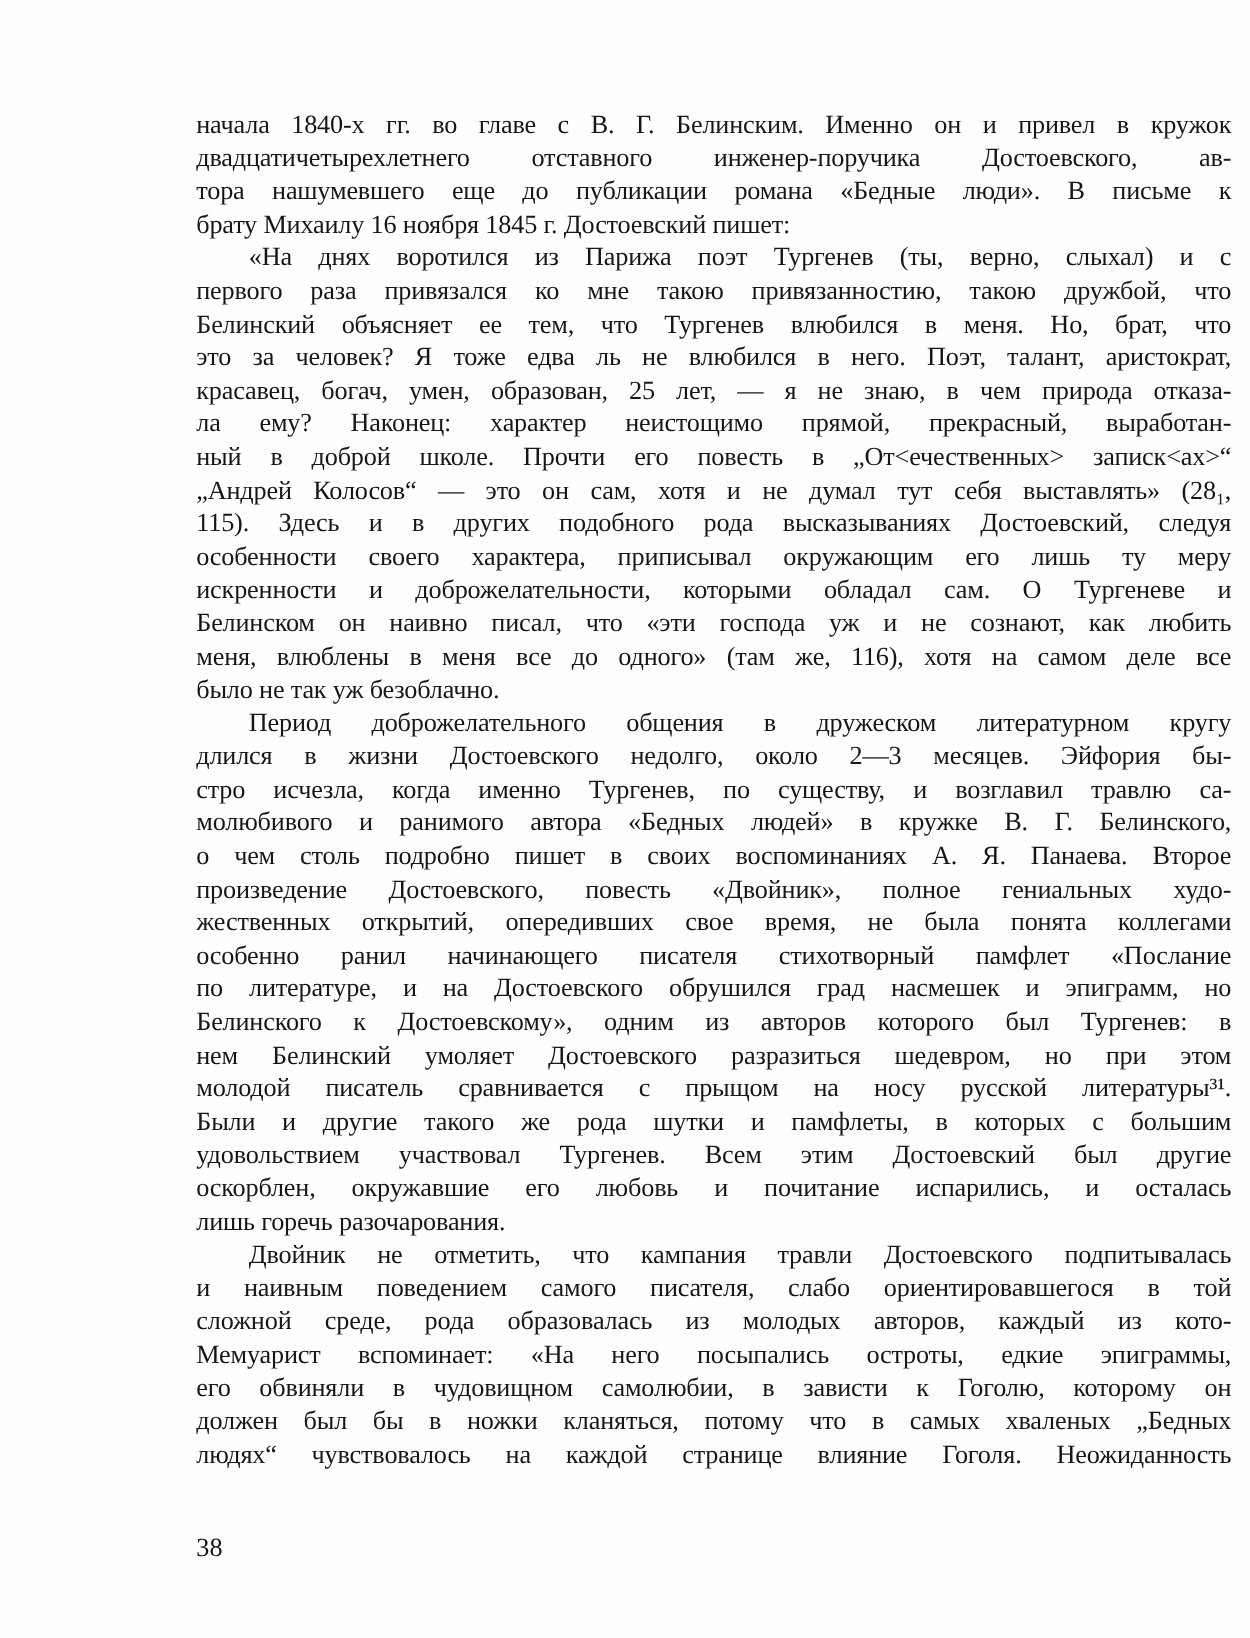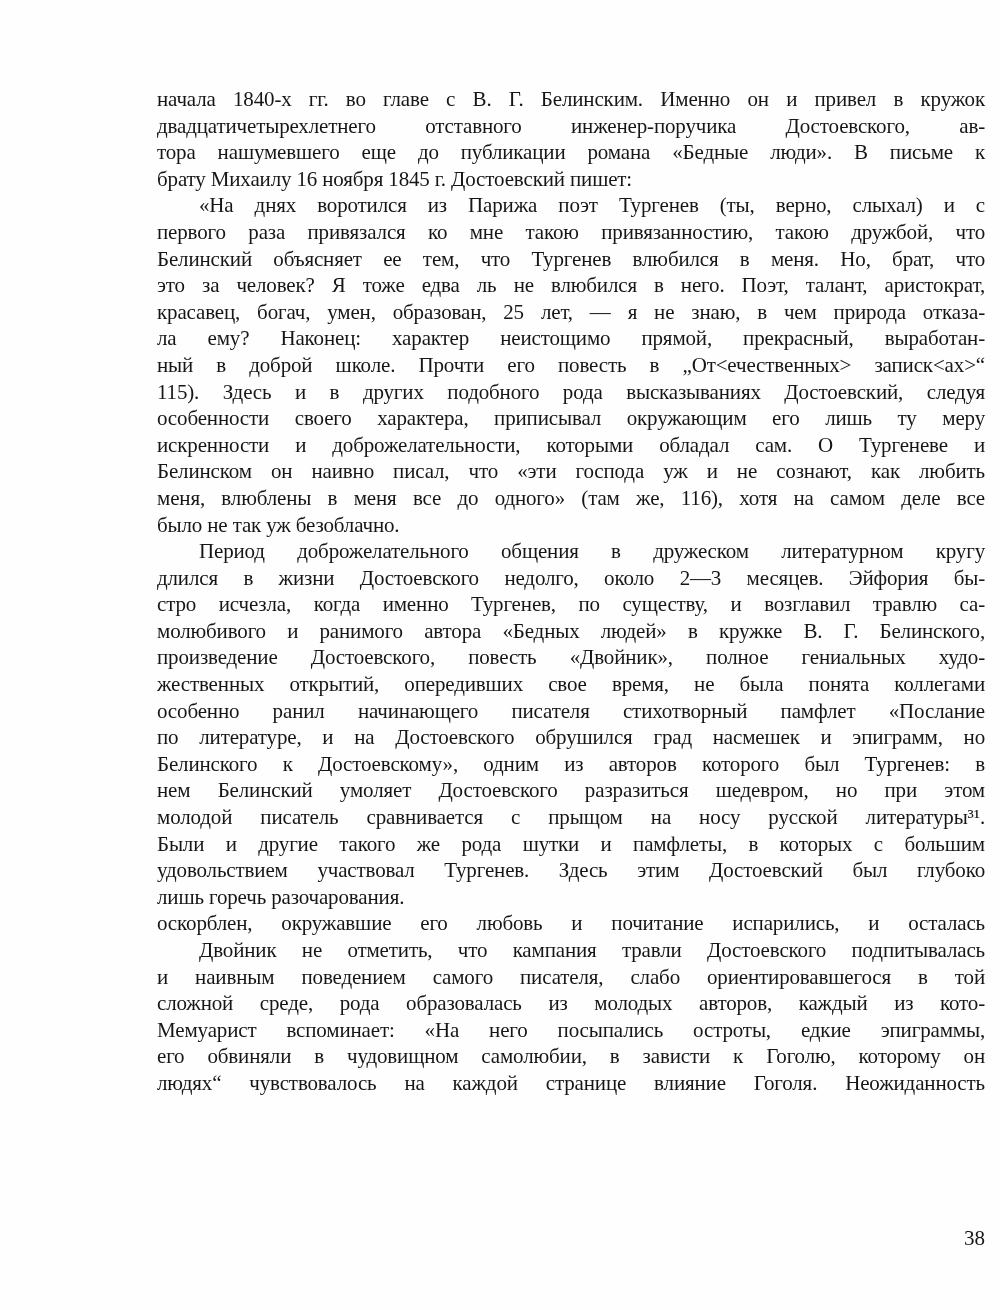--- a/index.html
+++ b/index.html
@@ -40,63 +40,66 @@
   }
   
   .line.indent {
     text-indent: 42px;
   }
   .pagenum {
     position: absolute;
     left: 157px;
     width: 828px;
     top: 1226px;
-    text-align: right;
+    text-align: left;
     font-size: 21px;
     color: #161616;
   }
 </style>
 </head>
 <body>
 
 <div class="page">
   <div class="textblock" id="textblock">
       <div class="line">начала 1840-х гг. во главе с В. Г. Белинским. Именно он и привел в кружок</div>
       <div class="line">двадцатичетырехлетнего отставного инженер-поручика Достоевского, ав-</div>
       <div class="line">тора нашумевшего еще до публикации романа «Бедные люди». В письме к</div>
       <div class="line pend">брату Михаилу 16 ноября 1845 г. Достоевский пишет:</div>
       <div class="line indent">«На днях воротился из Парижа поэт Тургенев (ты, верно, слыхал) и с</div>
       <div class="line">первого раза привязался ко мне такою привязанностию, такою дружбой, что</div>
       <div class="line">Белинский объясняет ее тем, что Тургенев влюбился в меня. Но, брат, что</div>
       <div class="line">это за человек? Я тоже едва ль не влюбился в него. Поэт, талант, аристократ,</div>
       <div class="line">красавец, богач, умен, образован, 25 лет, — я не знаю, в чем природа отказа-</div>
       <div class="line">ла ему? Наконец: характер неистощимо прямой, прекрасный, выработан-</div>
       <div class="line">ный в доброй школе. Прочти его повесть в „От&lt;ечественных&gt; записк&lt;ах&gt;“</div>
+      <div class="line">„Андрей Колосов“ — это он сам, хотя и не думал тут себя выставлять» (28₁,</div>
       <div class="line">115). Здесь и в других подобного рода высказываниях Достоевский, следуя</div>
       <div class="line">особенности своего характера, приписывал окружающим его лишь ту меру</div>
       <div class="line">искренности и доброжелательности, которыми обладал сам. О Тургеневе и</div>
       <div class="line">Белинском он наивно писал, что «эти господа уж и не сознают, как любить</div>
       <div class="line">меня, влюблены в меня все до одного» (там же, 116), хотя на самом деле все</div>
       <div class="line pend">было не так уж безоблачно.</div>
       <div class="line indent">Период доброжелательного общения в дружеском литературном кругу</div>
       <div class="line">длился в жизни Достоевского недолго, около 2—3 месяцев. Эйфория бы-</div>
       <div class="line">стро исчезла, когда именно Тургенев, по существу, и возглавил травлю са-</div>
       <div class="line">молюбивого и ранимого автора «Бедных людей» в кружке В. Г. Белинского,</div>
+      <div class="line">о чем столь подробно пишет в своих воспоминаниях А. Я. Панаева. Второе</div>
       <div class="line">произведение Достоевского, повесть «Двойник», полное гениальных худо-</div>
       <div class="line">жественных открытий, опередивших свое время, не была понята коллегами</div>
       <div class="line">особенно ранил начинающего писателя стихотворный памфлет «Послание</div>
       <div class="line">по литературе, и на Достоевского обрушился град насмешек и эпиграмм, но</div>
       <div class="line">Белинского к Достоевскому», одним из авторов которого был Тургенев: в</div>
       <div class="line">нем Белинский умоляет Достоевского разразиться шедевром, но при этом</div>
       <div class="line">молодой писатель сравнивается с прыщом на носу русской литературы³¹.</div>
       <div class="line">Были и другие такого же рода шутки и памфлеты, в которых с большим</div>
-      <div class="line">удовольствием участвовал Тургенев. Здесь этим Достоевский был глубоко</div>
+      <div class="line">удовольствием участвовал Тургенев. Всем этим Достоевский был другие</div>
+      <div class="line">оскорблен, окружавшие его любовь и почитание испарились, и осталась</div>
       <div class="line pend">лишь горечь разочарования.</div>
-      <div class="line">оскорблен, окружавшие его любовь и почитание испарились, и осталась</div>
       <div class="line indent">Двойник не отметить, что кампания травли Достоевского подпитывалась</div>
       <div class="line">и наивным поведением самого писателя, слабо ориентировавшегося в той</div>
       <div class="line">сложной среде, рода образовалась из молодых авторов, каждый из кото-</div>
       <div class="line">Мемуарист вспоминает: «На него посыпались остроты, едкие эпиграммы,</div>
       <div class="line">его обвиняли в чудовищном самолюбии, в зависти к Гоголю, которому он</div>
+      <div class="line">должен был бы в ножки кланяться, потому что в самых хваленых „Бедных</div>
       <div class="line">людях“ чувствовалось на каждой странице влияние Гоголя. Неожиданность</div>
     </div>
   <div class="pagenum">38</div>
 </div>
 
 </body></html>

